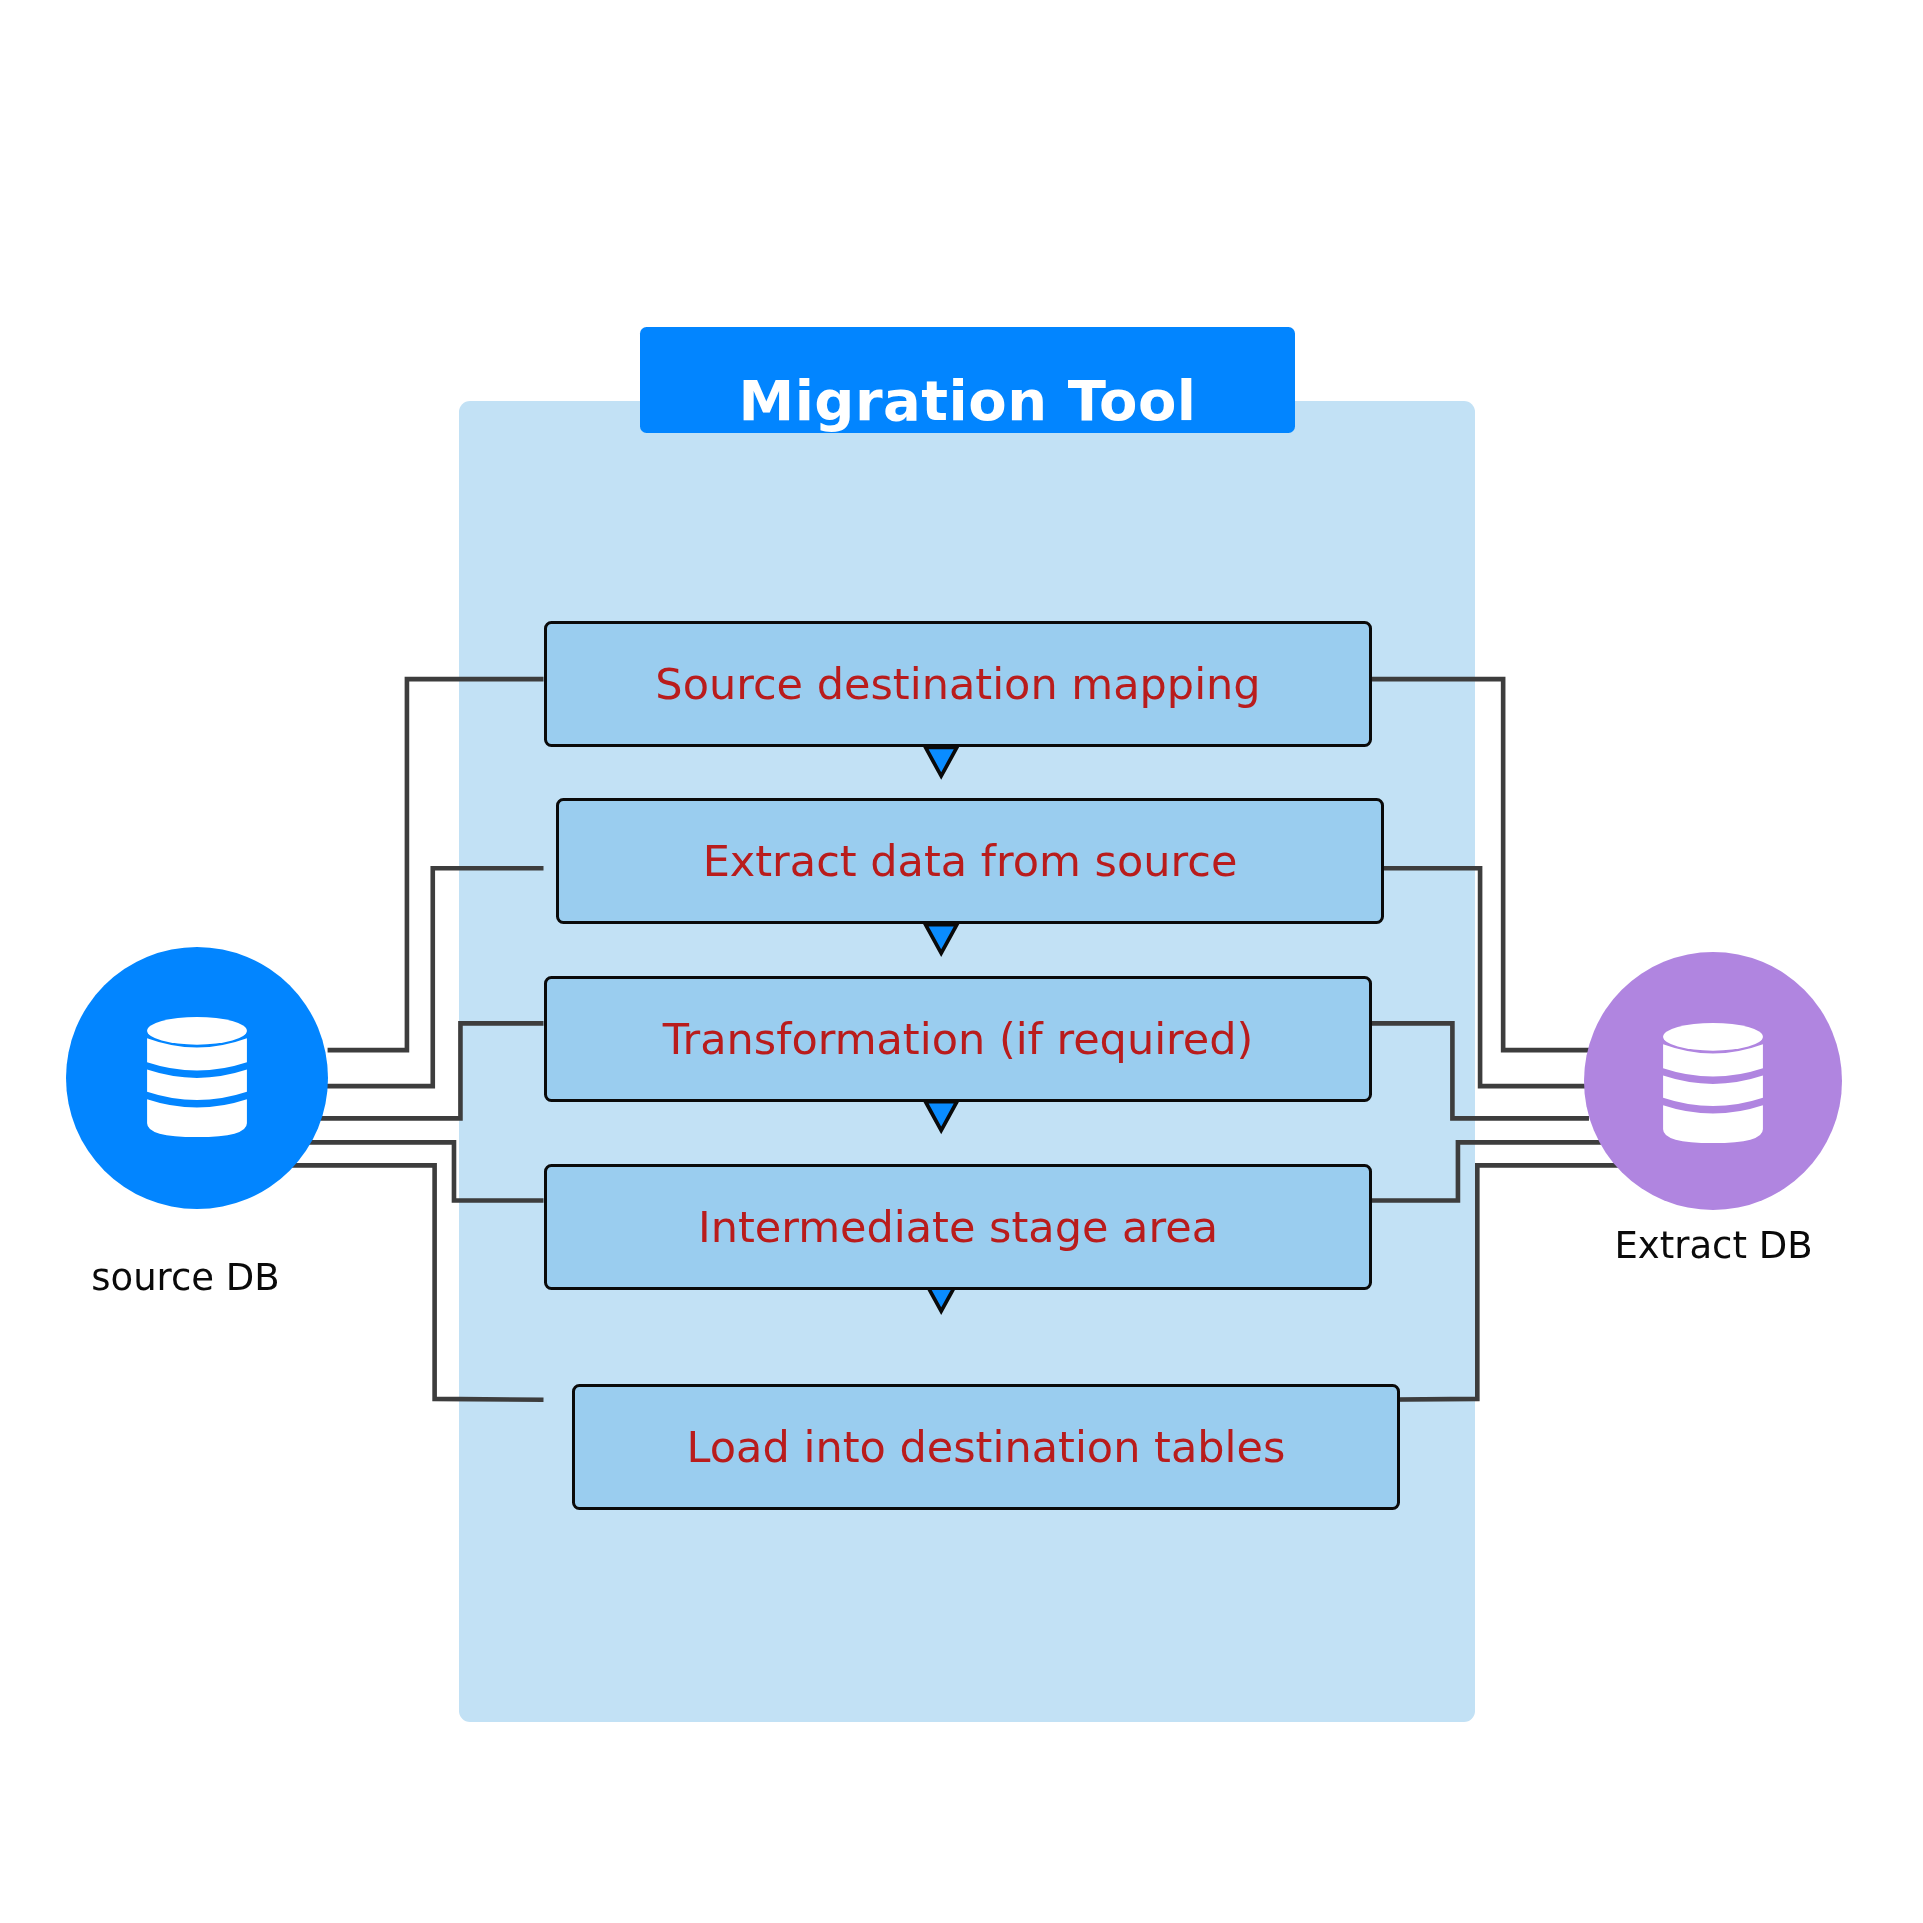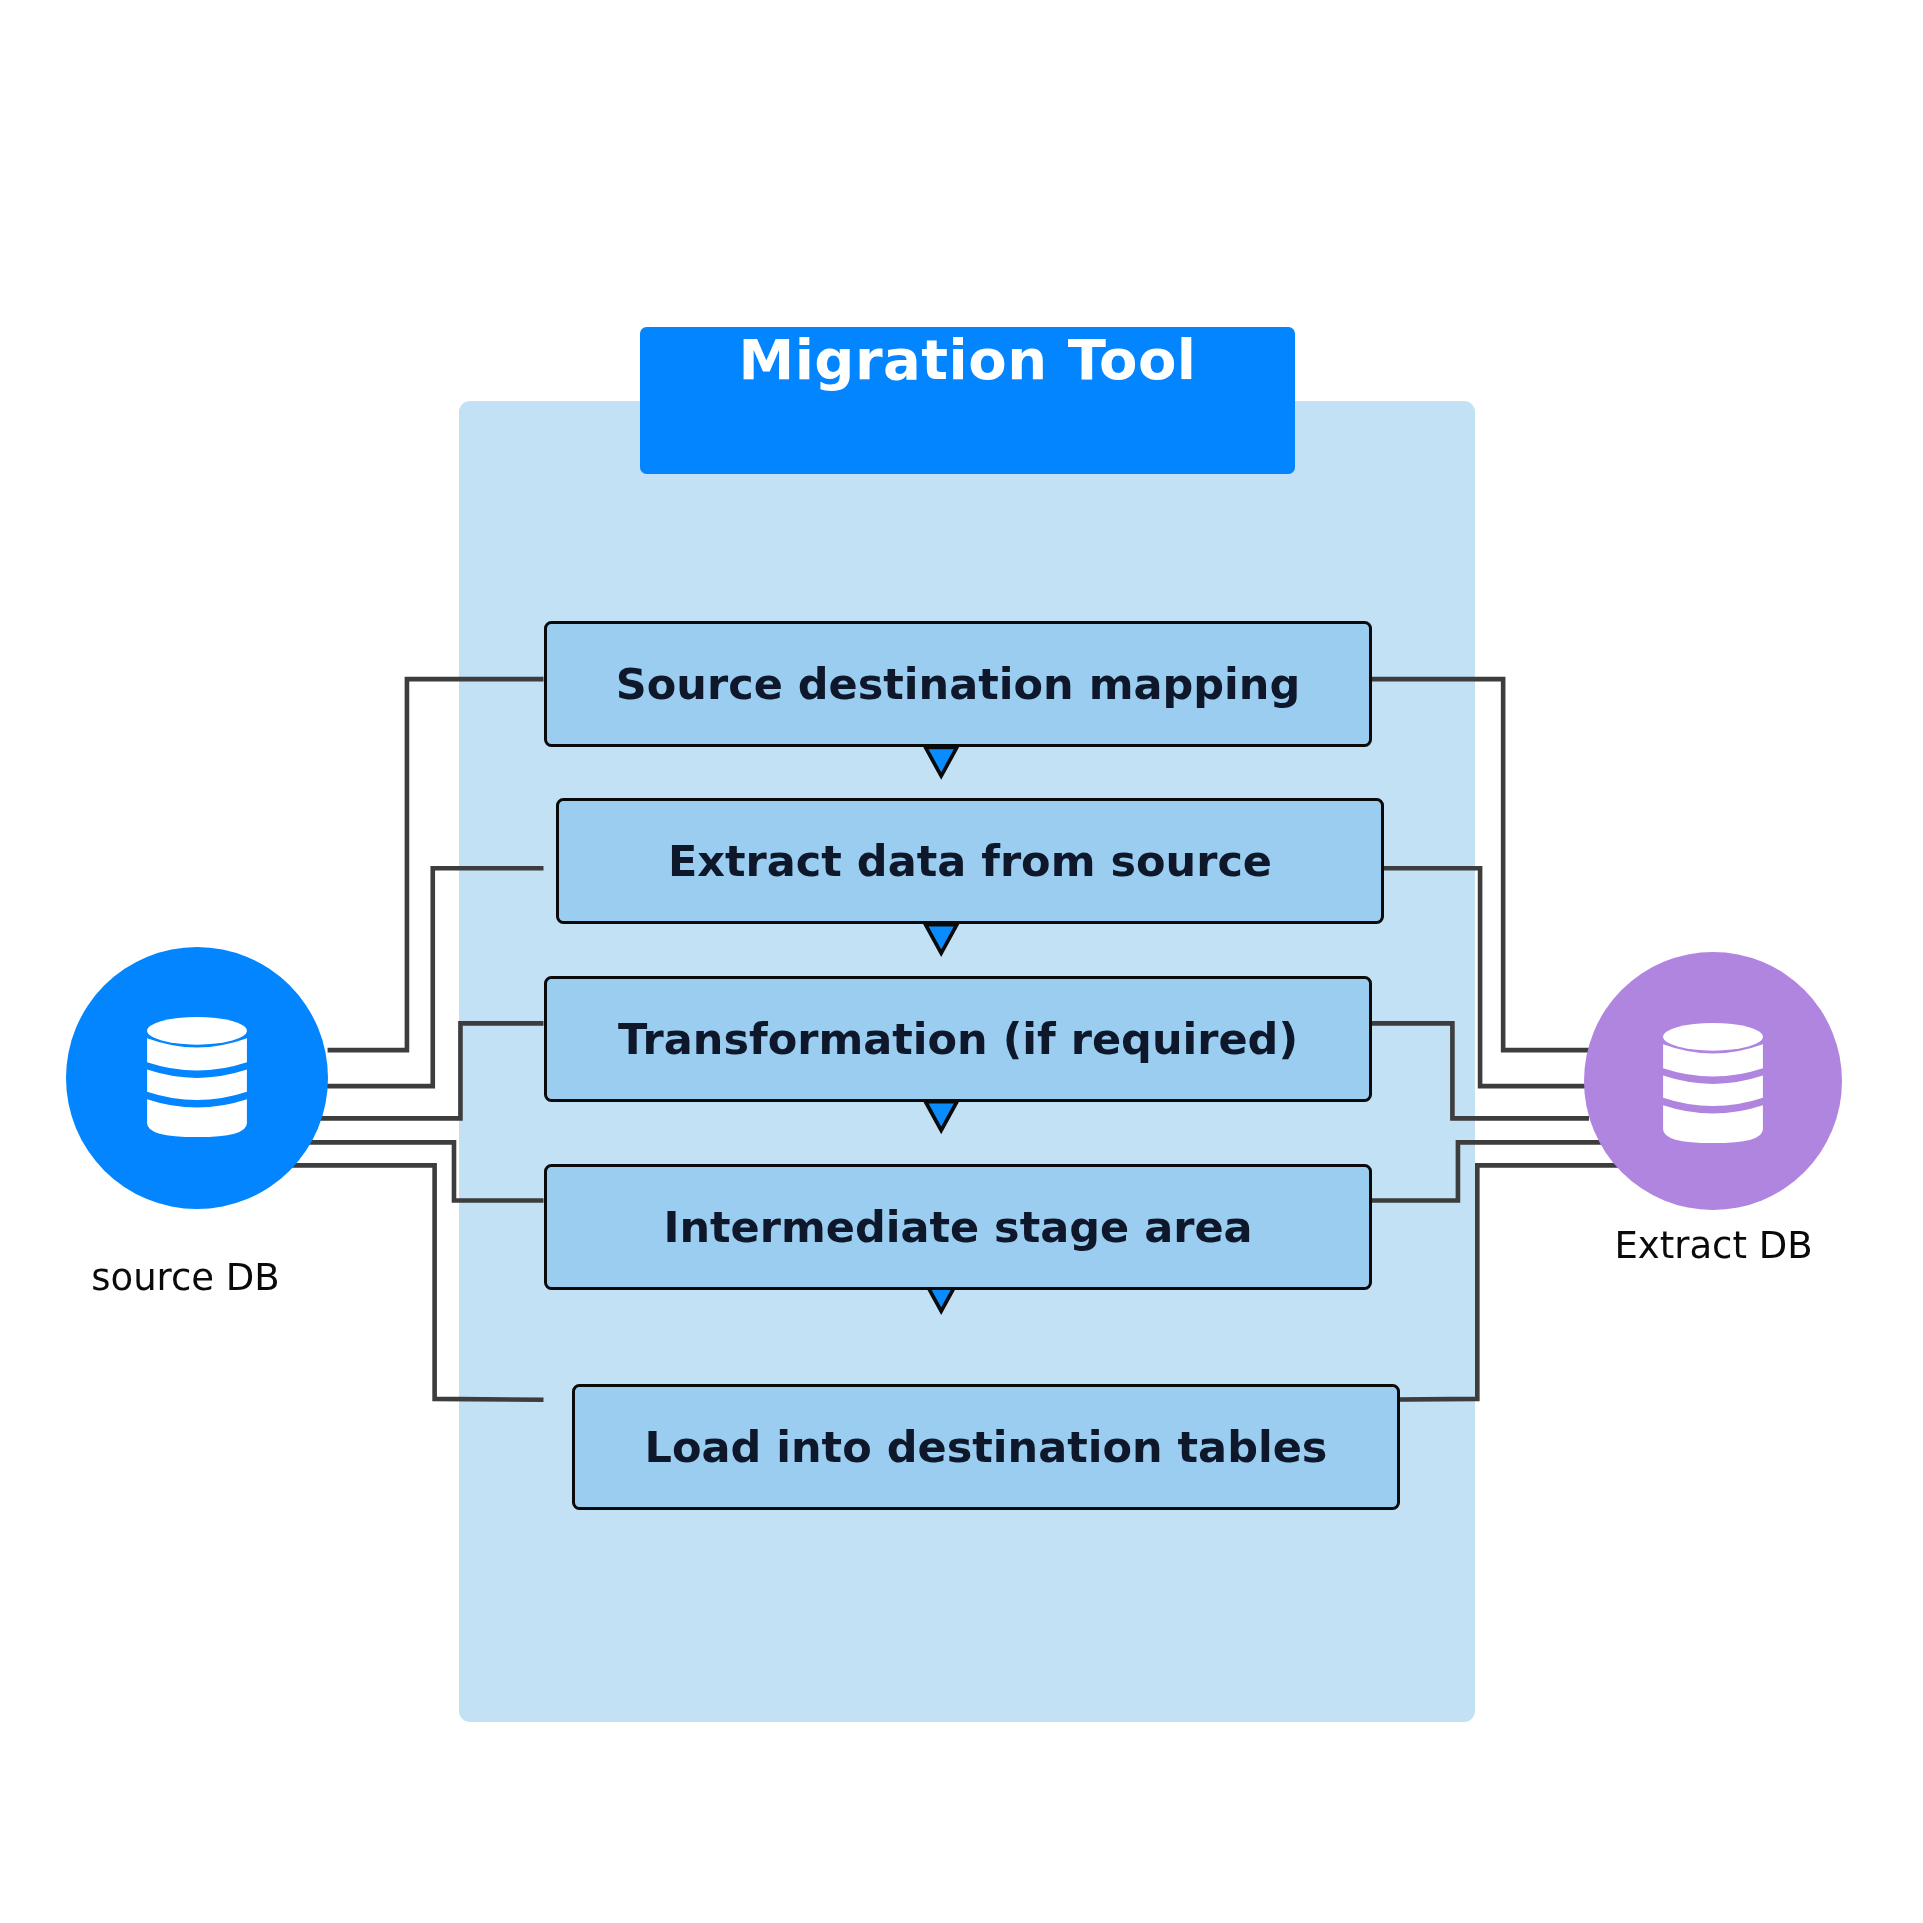--- a/index.html
+++ b/index.html
@@ -1,28 +1,28 @@
 <!DOCTYPE html>
 <html style="font-size:14.8px"><head>
   <meta charset="utf-8">
   <style>
     html, body { margin: 0; padding: 0; background: #ffffff; }
     body { width: 1923px; height: 1923px; position: relative; overflow: hidden;
            font-family: "DejaVu Sans", "Liberation Sans", sans-serif; }
     #canvas { position: absolute; left: 0; top: 0; }
     .panel { position: absolute; left: 459px; top: 401px; width: 1016px; height: 1321px;
              background: #c2e1f5; border-radius: 11px; }
-    .title-box { position: absolute; left: 640px; top: 327px; width: 655px; height: 147px;
-                 background: #0285ff; border-radius: 6.5px; display: flex; align-items: flex-start;
+    .title-box { position: absolute; left: 640px; top: 327px; width: 655px; height: 106px;
+                 background: #0285ff; border-radius: 6.5px; display: flex; align-items: flex-end;
                  justify-content: center; color: #ffffff; font-size: 56px; font-weight: bold;
                  letter-spacing: 0.5px; }
     .step { position: absolute; left: 544px; width: 828px; height: 126px; box-sizing: border-box;
             background: #9acdef; border: 3.7px solid #0a0a0a; border-radius: 7.4px;
             display: flex; align-items: center; justify-content: center;
-            font-size: 43px; color: #0f172a; font-weight: bold; }
+            font-size: 43px; color: #b91c1c; }
     .step span { display: block; }
     .db-circle { position: absolute; border-radius: 50%; }
     .db-label { position: absolute; font-size: 37px; color: #0a0a0a; text-align: center; width: 277px; }
     .db-icon { position: absolute; }
   </style>
 </head>
 <body>
 
 <div class="panel"></div>
 

